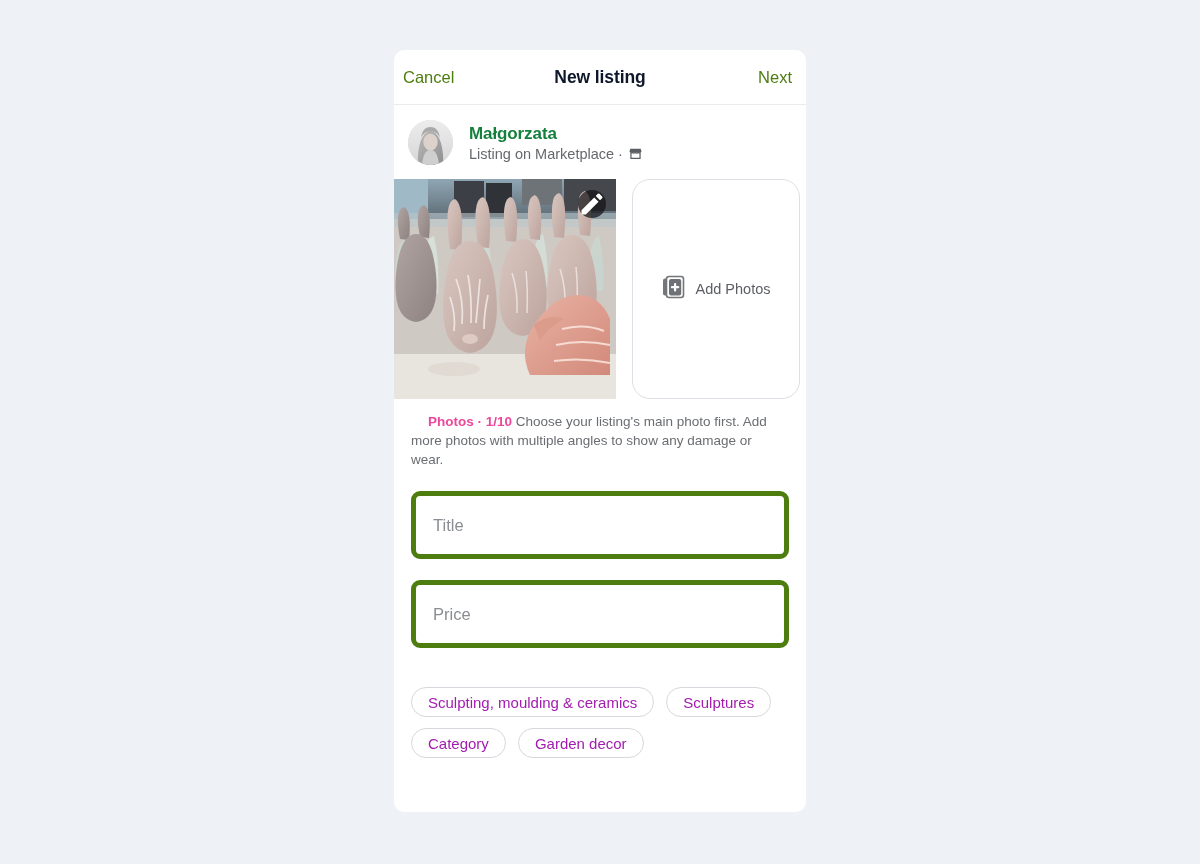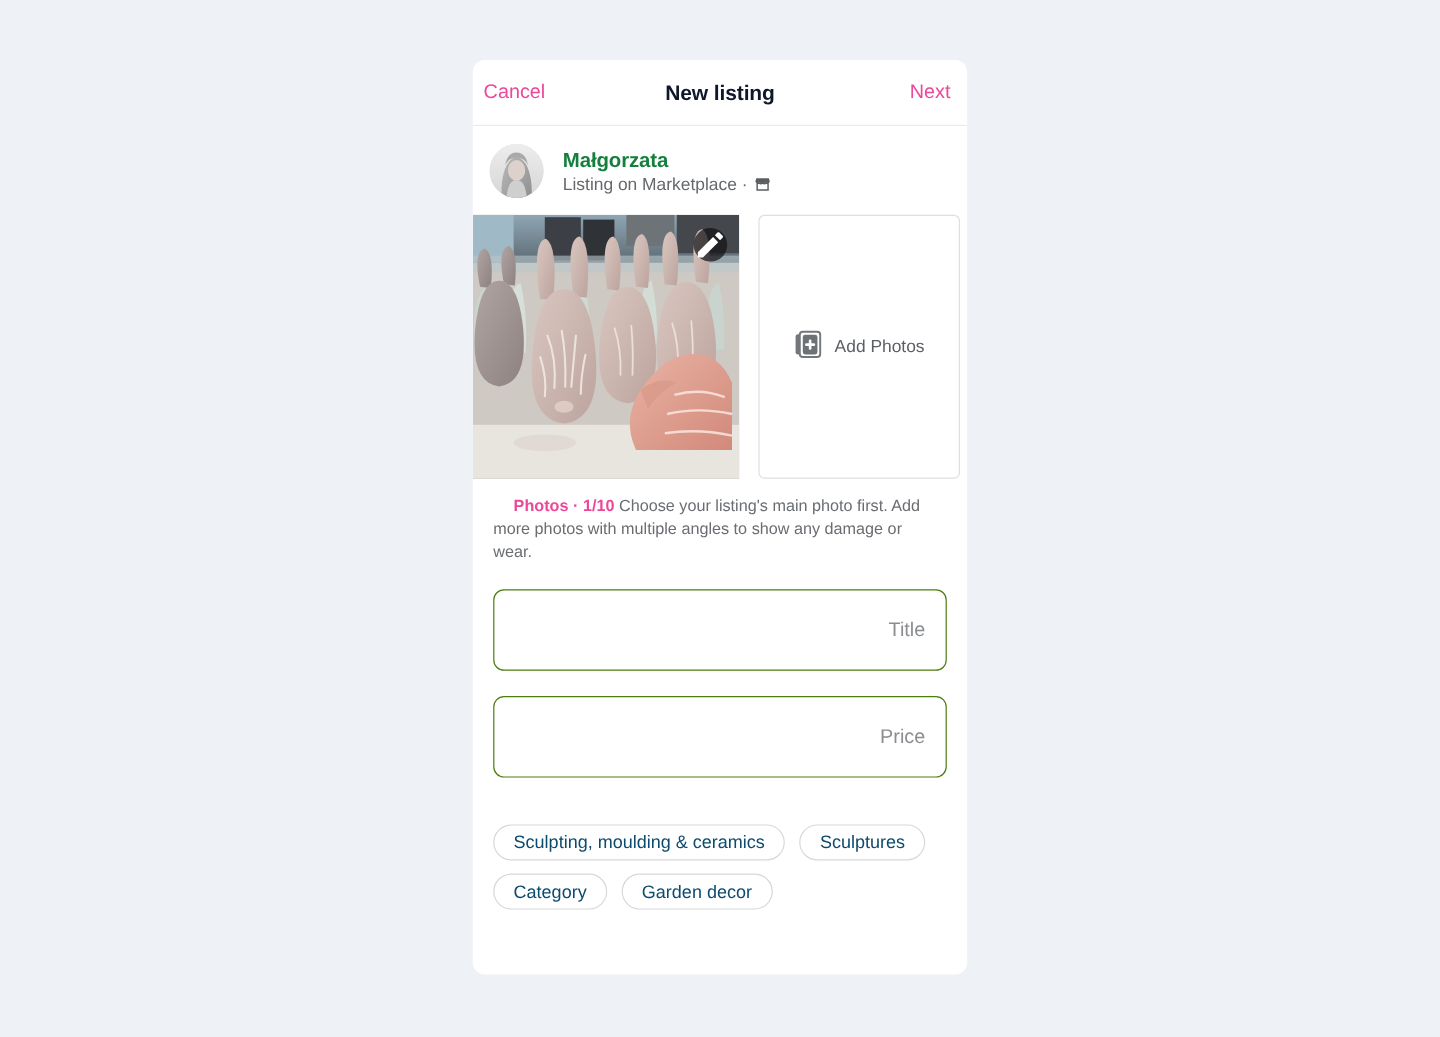--- a/index.html
+++ b/index.html
@@ -22,21 +22,21 @@
 
   
   .header {
     position: relative;
     height: 55px;
     border-bottom: 1px solid #e9ebee;
     display: flex; align-items: center;
   }
   .hdr-btn {
     font-size: 16.5px;
-    color: #ec4899;
+    color: #4d7c0f;
     background: none; border: none;
     font-family: inherit;
     cursor: pointer;
     padding: 0;
   }
   .hdr-cancel { position: absolute; left: 9px; }
   .hdr-next  { position: absolute; right: 14px; }
   .hdr-title {
     width: 100%;
     text-align: center;
@@ -96,21 +96,21 @@
     top: 11px; right: 10px;
     width: 28px; height: 28px;
     border-radius: 50%;
     background: rgba(20,20,22,0.72);
     display: flex; align-items: center; justify-content: center;
   }
   .add-photos {
     width: 168px; height: 220px;
     flex: 0 0 auto;
     border: 1px solid #dcdfe3;
-    border-radius: 5px;
+    border-radius: 18px;
     display: flex; align-items: center; justify-content: center;
     gap: 8px;
     background: #fff;
     cursor: pointer;
   }
   .add-photos-label {
     font-size: 14.5px;
     color: #5b5e63;
   }
 
@@ -120,28 +120,27 @@
     font-size: 13.5px;
     line-height: 1.42;
     color: #6a6d71;
   }
   .caption b { color: #ec4899; font-weight: bold; margin-left: 17px; }
 
   
   .fields { padding: 22px 17px 0 17px; }
   .field {
     height: 68px;
-    border: 1px solid #4d7c0f;
+    border: 5px solid #4d7c0f;
     border-radius: 9px;
     display: flex; align-items: center;
     padding: 0 17px;
     margin-bottom: 21px;
     position: relative;
     cursor: text;
-    justify-content: flex-end;
   }
   .field span.ph {
     font-size: 16.5px;
     color: #8a8d91;
   }
   .field.select { cursor: pointer; margin-bottom: 0; }
   .caret {
     position: absolute;
     right: 19px; top: 50%;
     transform: translateY(-50%);
@@ -158,21 +157,21 @@
     gap: 11px 12px;
     width: 400px;
   }
   .chip {
     border: 1px solid #d5d8dc;
     border-radius: 17px;
     height: 30px;
     padding: 0 16px;
     display: inline-flex; align-items: center;
     font-size: 15px;
-    color: #0c4a6e;
+    color: #a21caf;
     background: #fff;
     cursor: pointer;
     white-space: nowrap;
   }
 </style>
 </head>
 <body>
 
 <div id="stage">
   <div class="card">

